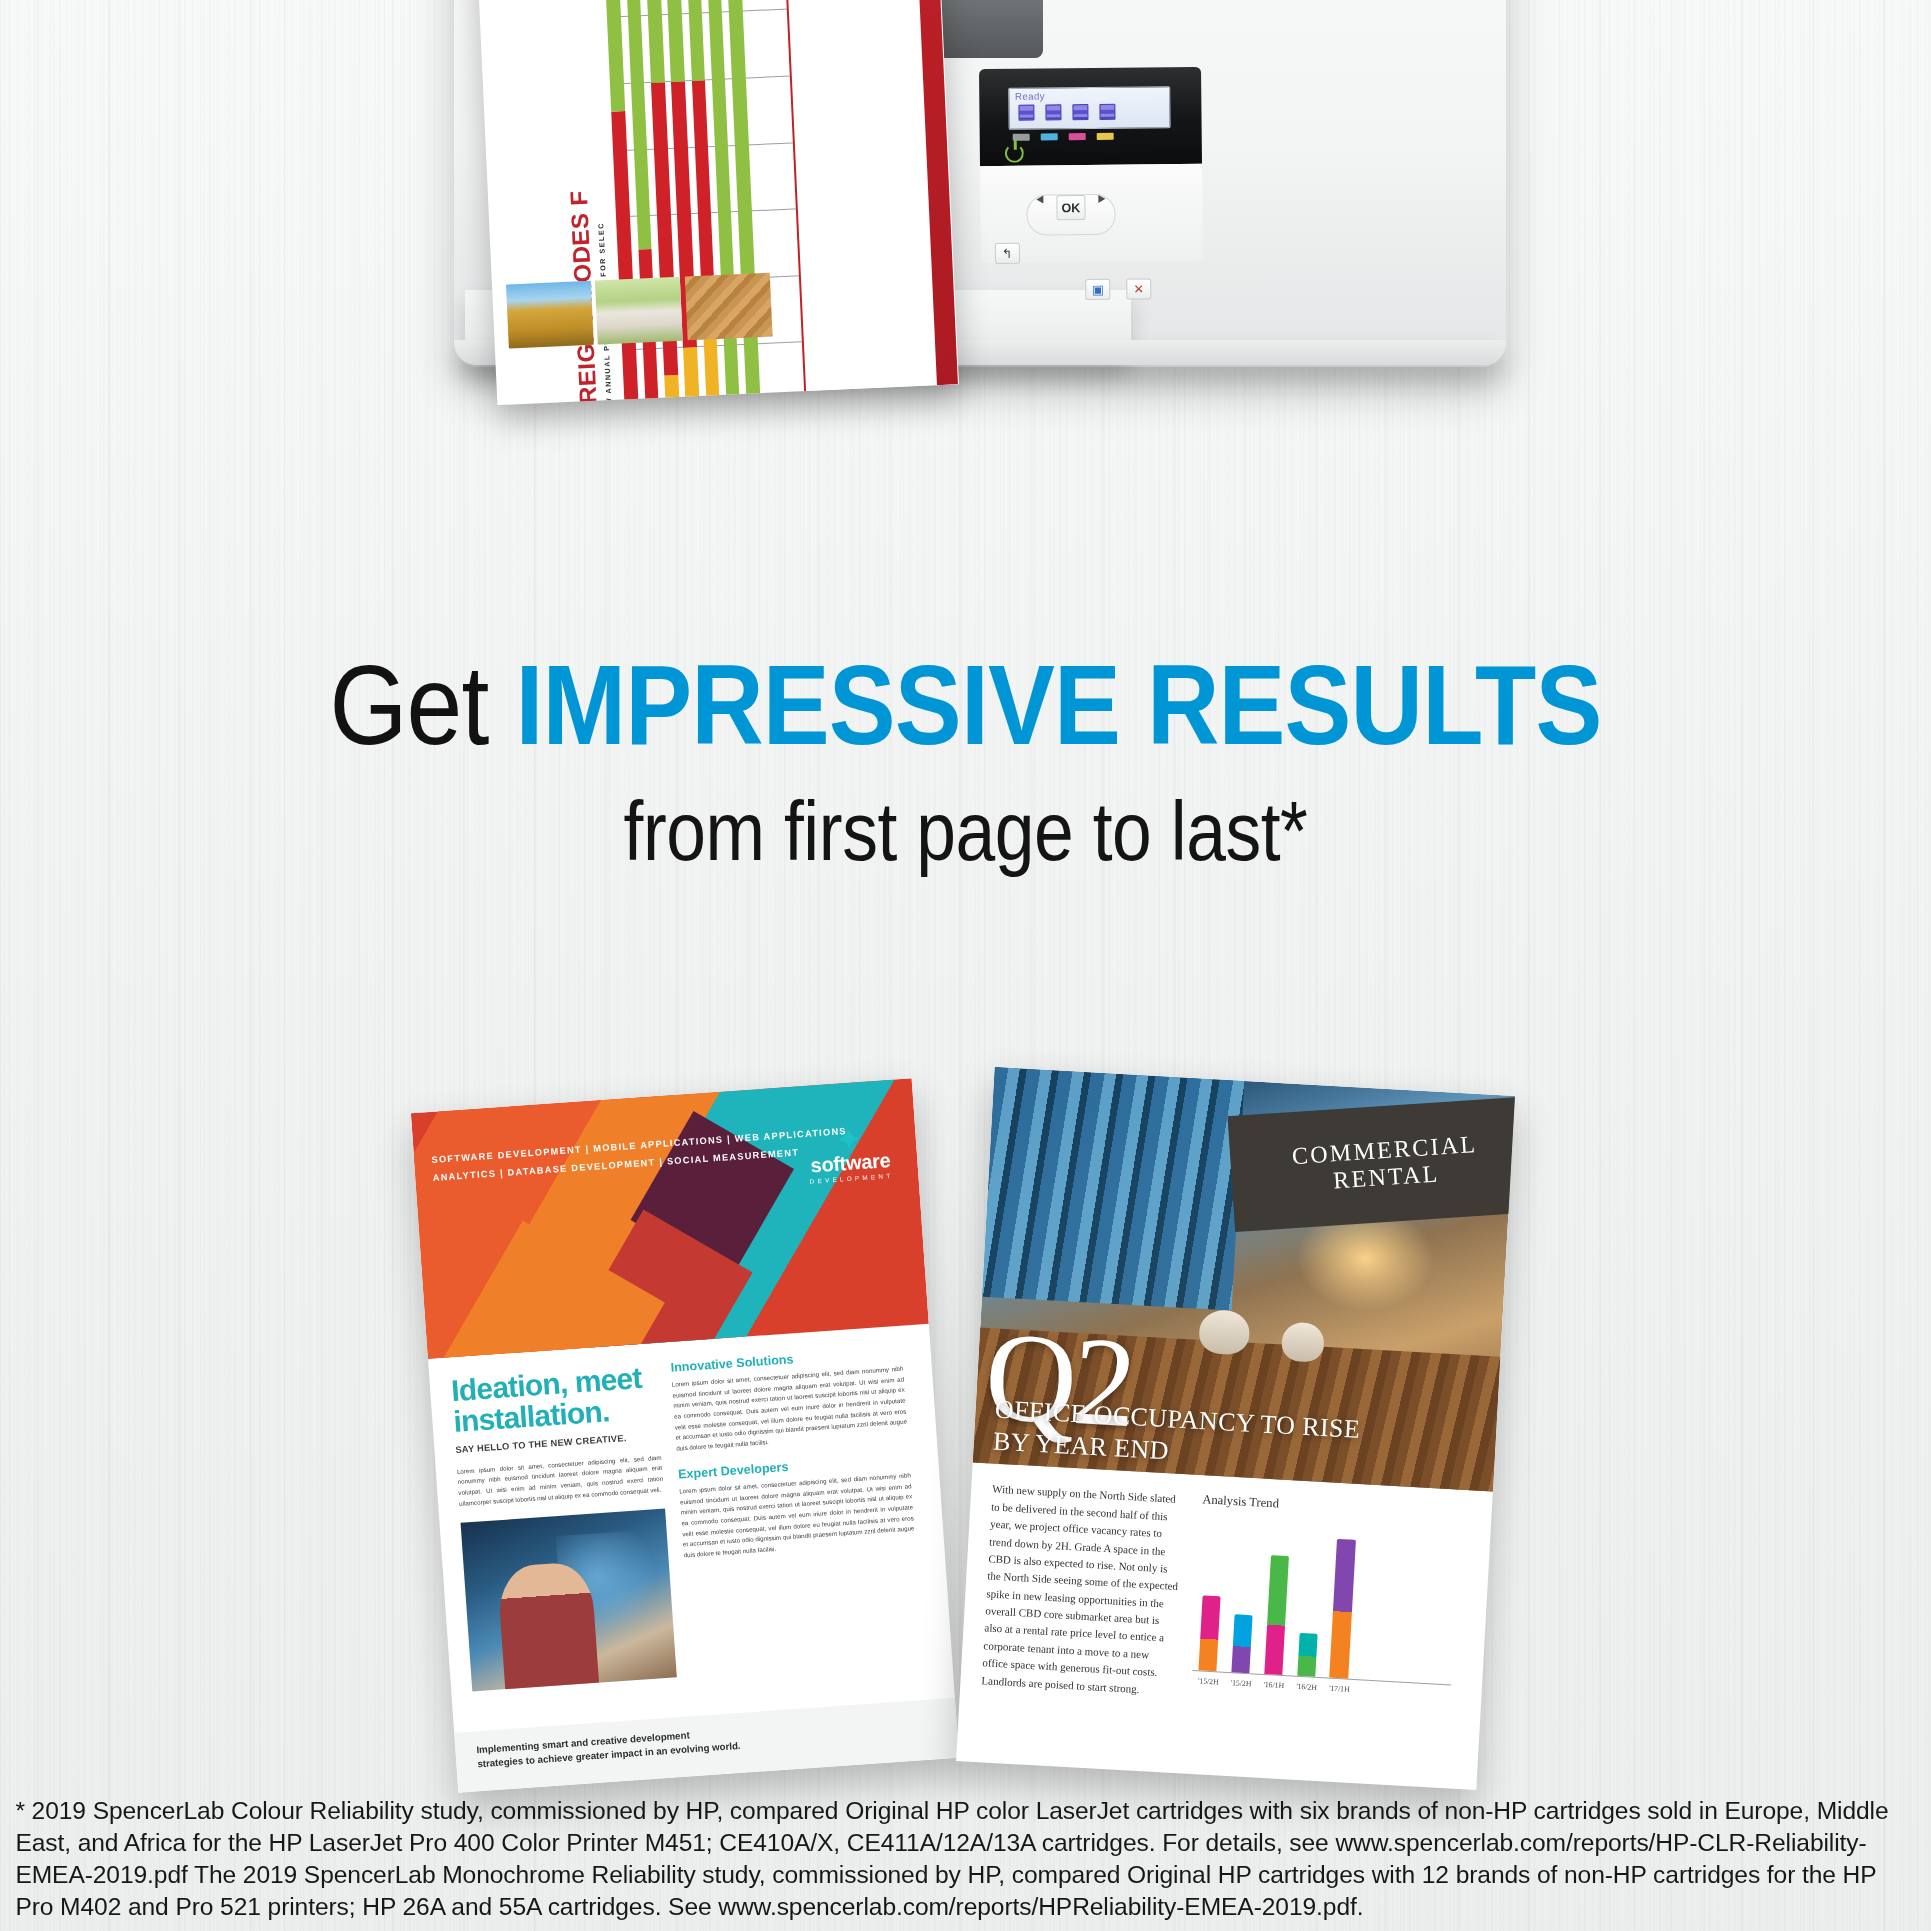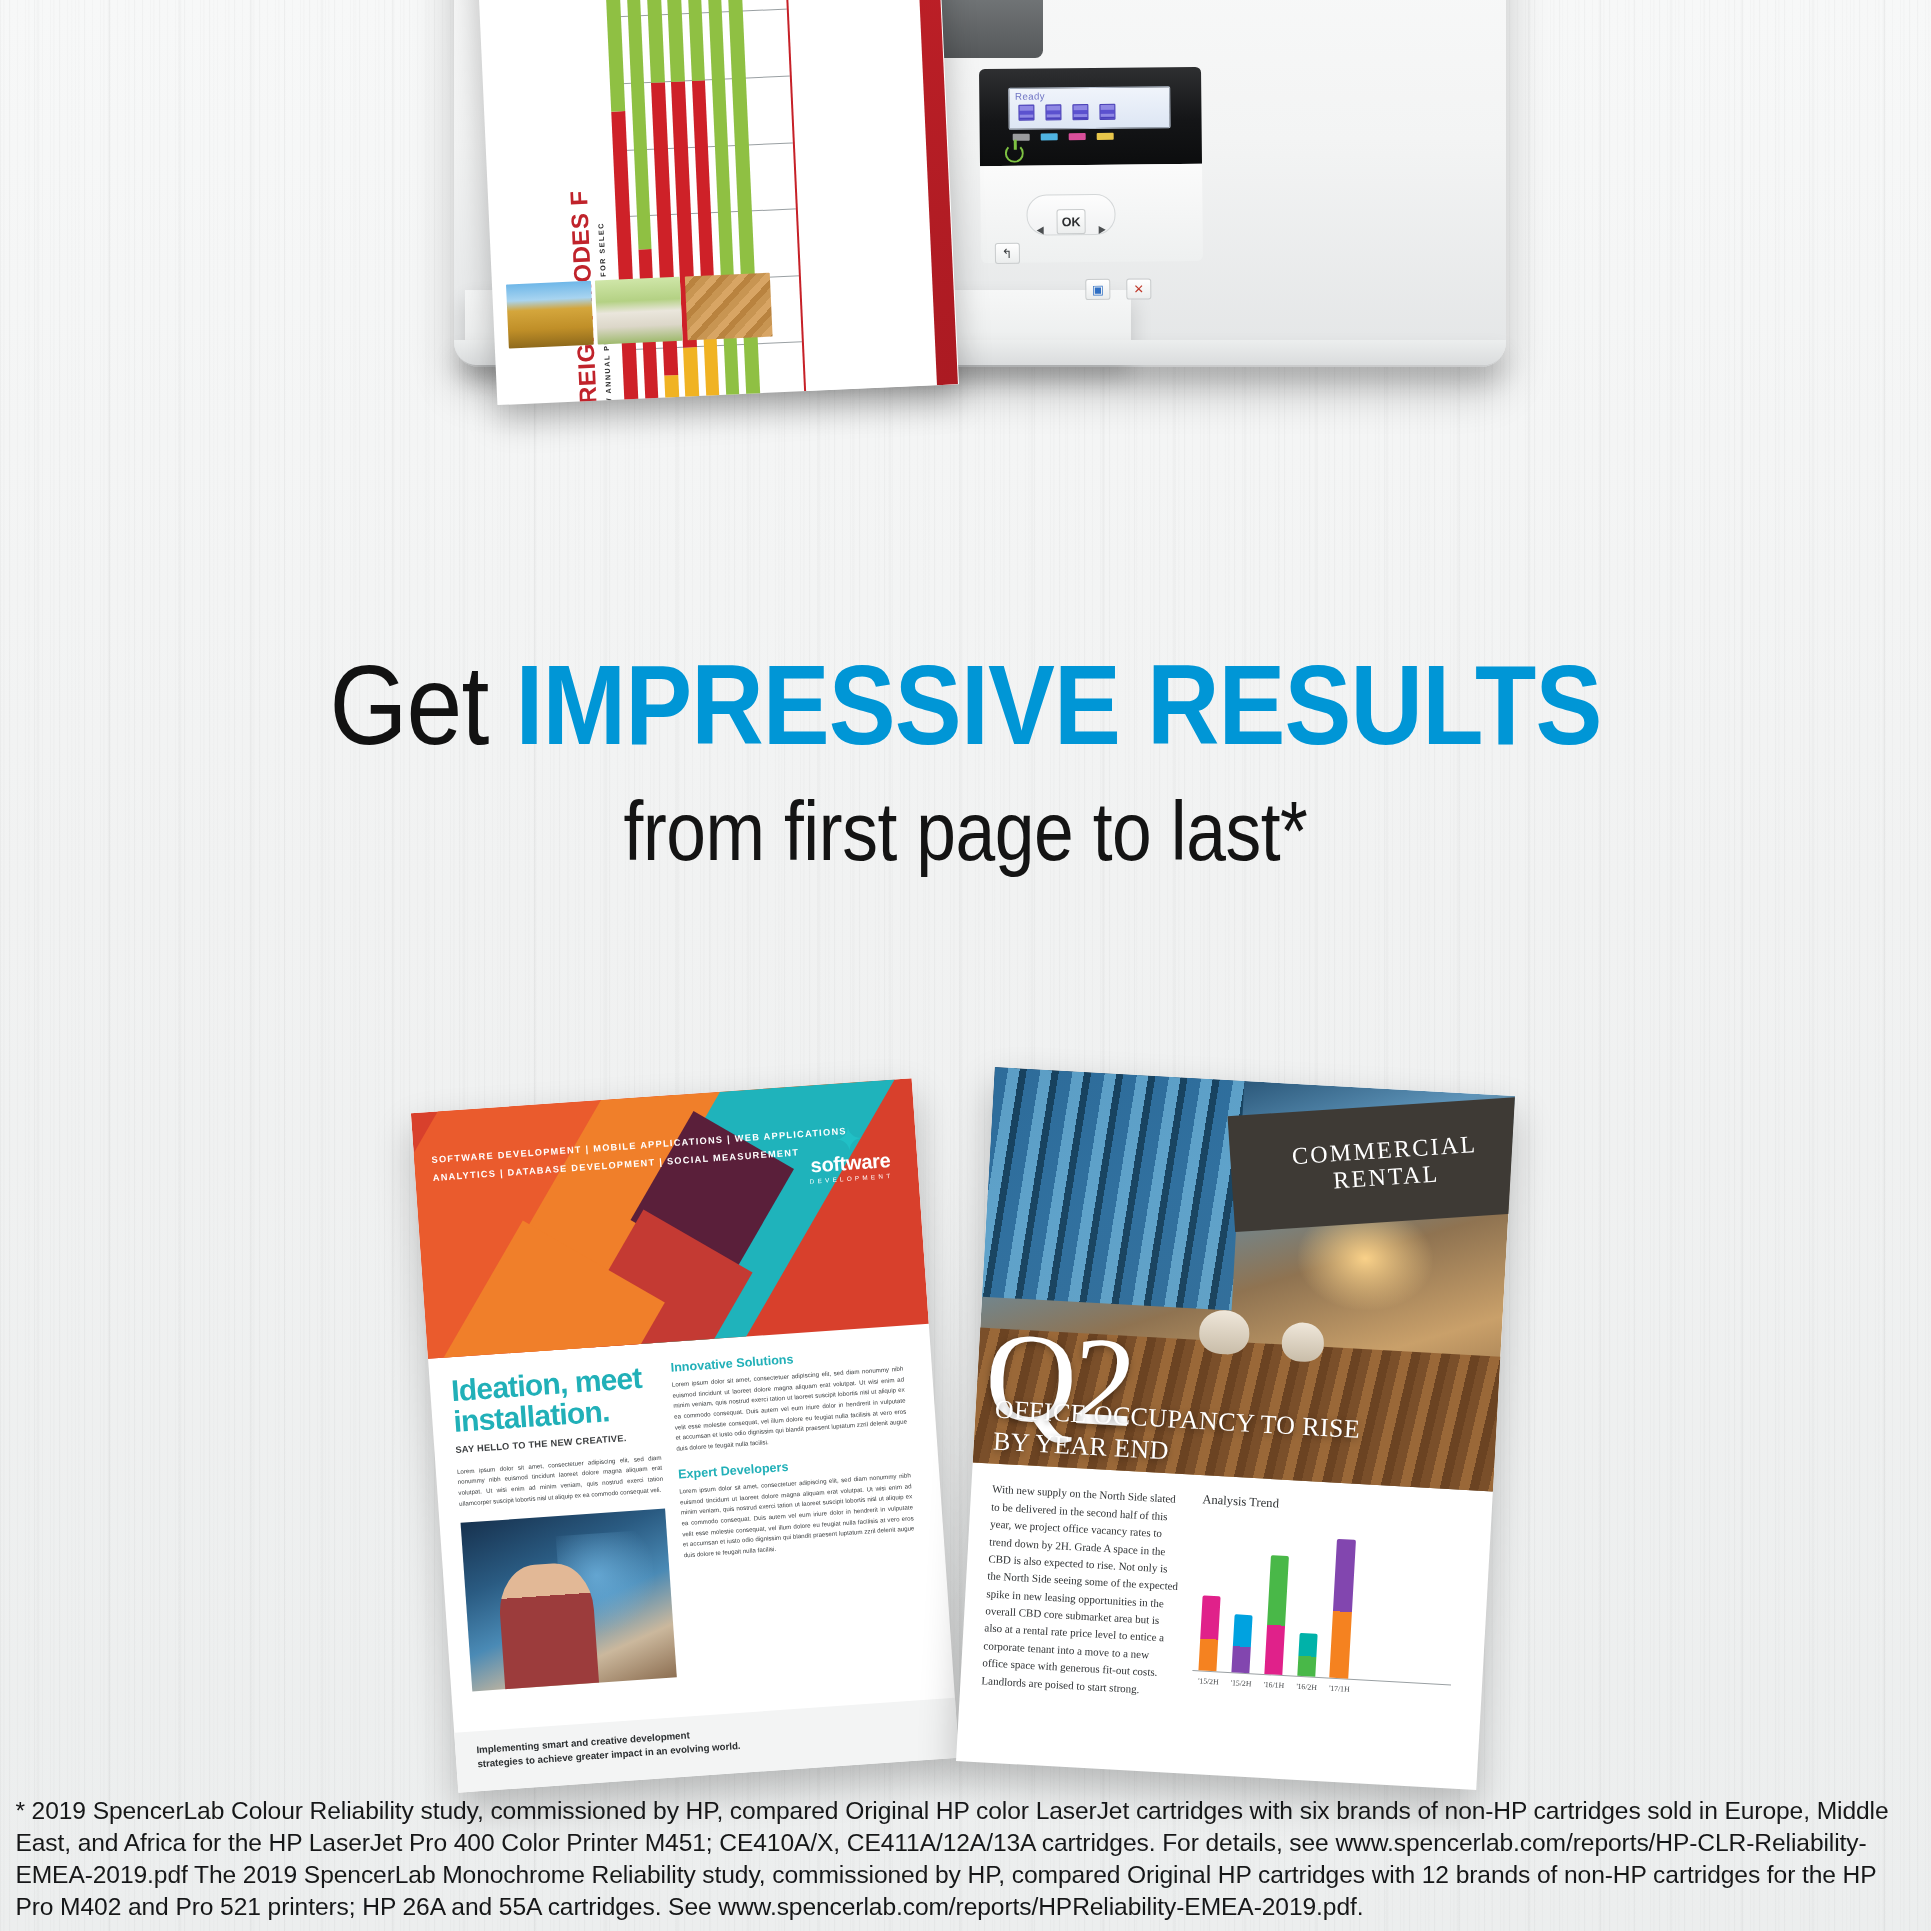--- a/index.html
+++ b/index.html
@@ -90,21 +90,21 @@
   .power-ring::after { content:""; position:absolute; left:6.8px; top:-5.8px; width:2.9px; height:9.7px; background:#7ec242; }
   .ctrl-white {
     position: absolute; left: 0; top: 97px; width: 222px; height: 97px;
     background: linear-gradient(180deg,#fbfbfb,#eef0f0);
     border-radius: 0 0 5.8px 5.8px;
   }
   .navpad {
     position: absolute; left: 46px; top: 29px; width: 89px; height: 41px;
     border: 1px solid #d4d7d8; border-radius: 20px;
     background: linear-gradient(180deg,#fdfdfd,#f1f2f3);
-    display: flex; align-items: flex-end; justify-content: space-between; padding: 0 8.7px;
+    display: flex; align-items: flex-start; justify-content: space-between; padding: 0 8.7px;
   }
   .arrow-l, .arrow-r { width: 0; height: 0; border-top: 4.8px solid transparent; border-bottom: 4.8px solid transparent; }
   .arrow-l { border-right: 7.7px solid #4c4f51; }
   .arrow-r { border-left: 7.7px solid #4c4f51; }
   .ok-key {
     width: 29px; height: 25px; border: 1px solid #c9cccd; border-radius: 2.9px;
     background: linear-gradient(180deg,#ffffff,#eceeee);
     font-size: 12.6px; font-weight: bold; color: #2d2f31;
     display: flex; align-items: center; justify-content: center;
   }

